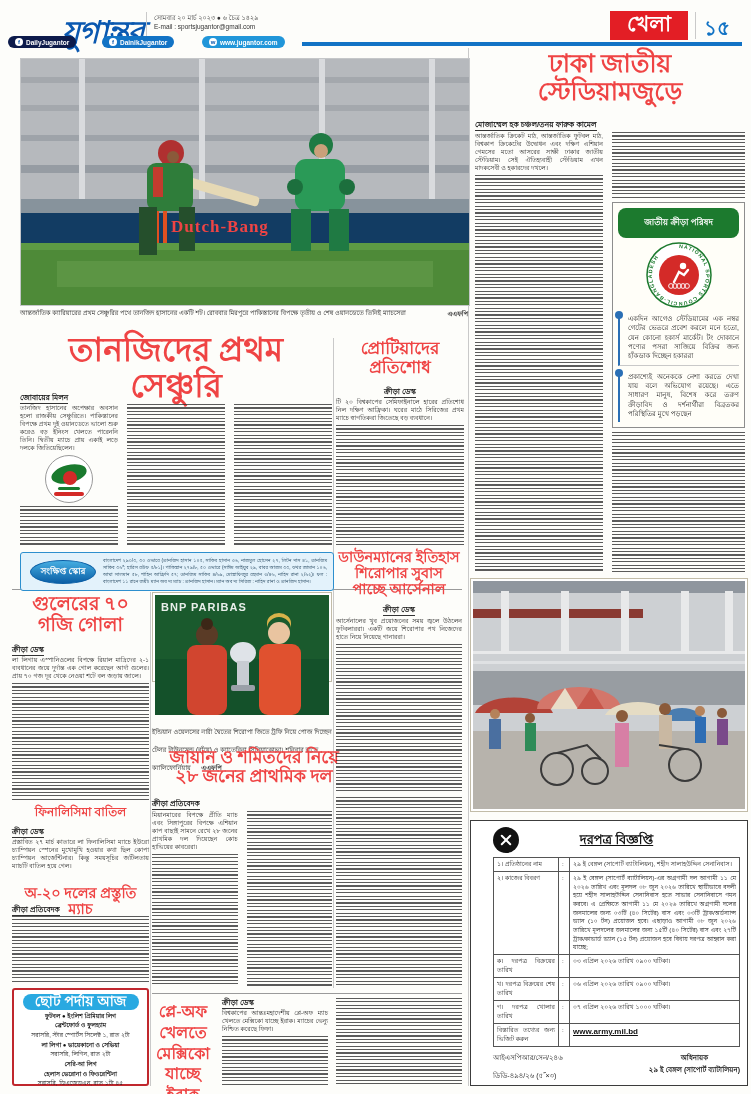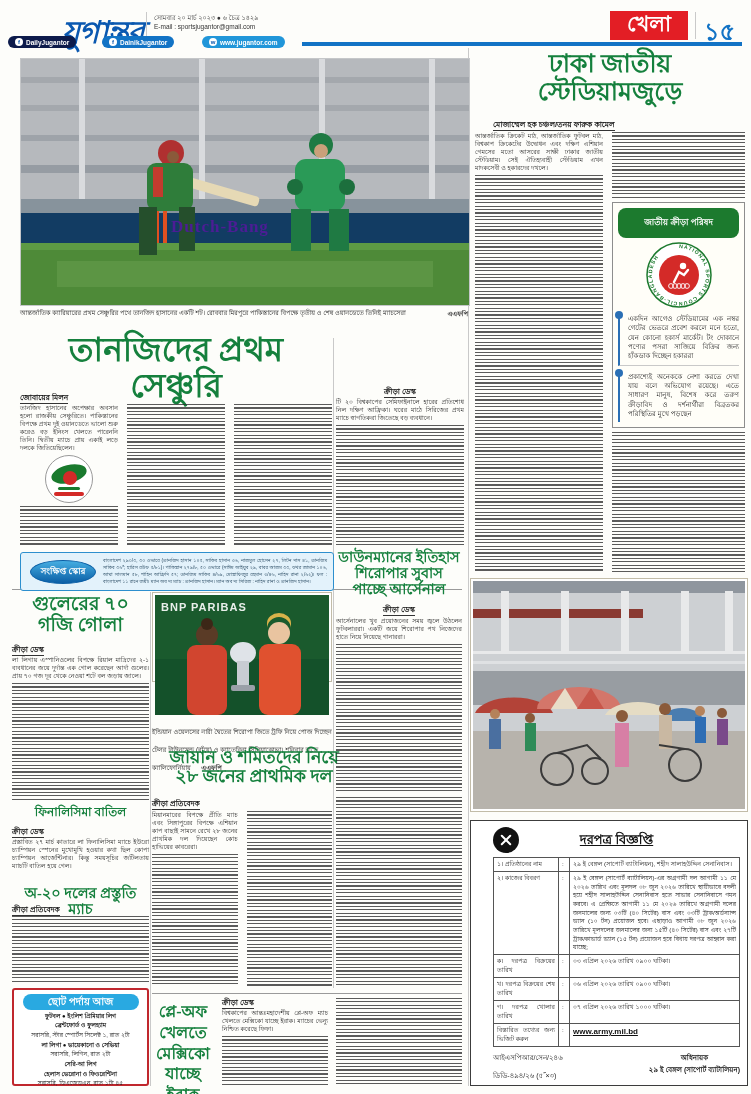--- a/index.html
+++ b/index.html
@@ -1,18 +1,18 @@
 <!DOCTYPE html>
 <html><head>
 <meta charset="utf-8">
 <style>
   html,body{margin:0;padding:0;background:#e9e9e9;font-family:"Liberation Sans",sans-serif;}
   #page{position:relative;width:751px;height:1094px;background:#fdfdfa;overflow:hidden;margin:0 auto;}
   .abs{position:absolute;}
-  .hl{font-family:"Liberation Serif",serif;font-weight:700;color:#15803d;text-align:center;line-height:1.1;}
+  .hl{font-family:"Liberation Serif",serif;font-weight:700;color:#ef4444;text-align:center;line-height:1.1;}
   .byline{font-size:7.5px;font-weight:700;color:#141414;}
   .byline u{text-decoration:none;border-bottom:1px solid #333;padding-bottom:1px;}
   .lead{font-size:6.2px;line-height:1.3;text-align:justify;color:#1d1d1d;}
   .cap{font-size:6.4px;line-height:1.25;text-align:justify;color:#202020;}
   .credit{font-size:6.4px;font-weight:700;color:#2b2b2b;white-space:nowrap;margin-left:6px;}
   .ft{background-image:repeating-linear-gradient(to bottom,rgba(45,45,45,.78) 0 1.1px,transparent 1.1px 3.4px);}
   .cols{display:flex;gap:9px;}
   .col{flex:1;display:flex;flex-direction:column;gap:3px;}
   .vrule{background:#c9c9c9;width:1px;}
   .hrule{background:#9a9a9a;height:1px;}
@@ -33,21 +33,21 @@
   
   .tenderbox{border:1.5px solid #3c3c3c;background:#fff;padding:6px 7px;}
   .tender-table{width:100%;border-collapse:collapse;font-size:6.2px;color:#1a1a1a;}
   .tender-table td{border:1px solid #555;padding:2px 3px;vertical-align:top;line-height:1.45;text-align:justify;}
   .crest{width:26px;height:26px;border-radius:50%;background:#111;position:relative;flex:none;}
   .crest::before,.crest::after{content:"";position:absolute;left:12px;top:6px;width:2px;height:14px;background:#fff;border-radius:1px;}
   .crest::before{transform:rotate(45deg);}
   .crest::after{transform:rotate(-45deg);}
   
   .tvbox{border:2.5px solid #c0272d;border-radius:3px;background:#fff;padding:4px 3px;display:flex;flex-direction:column;gap:2.5px;align-items:center;}
-  .tv-pill{background:#29a9e1;color:#fff;border-radius:9px;height:16px;width:116px;font-size:10px;font-weight:800;display:flex;align-items:center;justify-content:center;}
+  .tv-pill{background:#29a9e1;color:#fff;border-radius:9px;height:16px;width:116px;font-size:14px;font-weight:800;display:flex;align-items:center;justify-content:center;}
   .tv-line{font-size:6px;color:#222;text-align:center;line-height:1.2;}
   .tv-line.b{font-weight:800;color:#111;}
   .photo-frame{border:1px solid #c2bca8;background:#fff;padding:2px;}
   .series-logo{width:46px;height:46px;border-radius:50%;border:1px solid #9a9a9a;background:#fff;position:relative;flex:none;align-self:center;overflow:hidden;}
   .series-logo .s1{position:absolute;left:5px;top:9px;width:36px;height:18px;border-radius:50%;background:#1a7a2e;transform:rotate(-14deg);}
   .series-logo .s2{position:absolute;left:17px;top:15px;width:14px;height:14px;border-radius:50%;background:#d42a28;}
   .series-logo .s3{position:absolute;left:8px;bottom:6px;width:30px;height:4px;background:#d42a28;border-radius:2px;}
   .series-logo .s4{position:absolute;left:12px;bottom:12px;width:22px;height:3px;background:#1a7a2e;border-radius:2px;}
 </style>
 </head>
@@ -73,21 +73,21 @@
   <div class="abs badge" style="left:202px;top:36px;background:#2196d9;">
     <span class="ic">w</span>
     <span>www.jugantor.com</span>
   </div>
   <div class="abs" style="left:302px;top:42px;width:440px;height:3.5px;background:#1273c5;"></div>
 
   <div class="abs section-box" style="left:610px;top:11px;width:78px;height:29px;">
     <span>খেলা</span>
   </div>
   <div class="abs vrule" style="left:695px;top:12px;height:27px;"></div>
-  <div class="abs" style="left:704px;top:13px;font-size:24px;font-weight:800;color:#1273c5;font-family:'Liberation Serif',serif;">১৫</div>
+  <div class="abs" style="left:704px;top:13px;font-size:20px;font-weight:800;color:#1273c5;font-family:'Liberation Serif',serif;">১৫</div>
 
   <div class="abs vrule" style="left:468px;top:48px;height:1038px;"></div>
   <div class="abs vrule" style="left:333px;top:338px;height:650px;"></div>
   <div class="abs vrule" style="left:150px;top:592px;height:494px;"></div>
   <div class="abs hrule" style="left:12px;top:589px;width:450px;"></div>
   <div class="abs hrule" style="left:152px;top:993px;width:310px;"></div>
 
   <div class="abs" style="left:20px;top:58px;width:448px;height:246px;border:1px solid #c5c7c9;">
     <svg width="448" height="246" viewBox="0 0 448 246">
       <rect width="448" height="152" fill="#b6b9bd"></rect>
@@ -121,21 +121,21 @@
       <g>
         <circle cx="300" cy="86" r="12" fill="#1f7a43"></circle>
         <circle cx="300" cy="92" r="7" fill="#caa07a"></circle>
         <rect x="274" y="100" width="50" height="52" rx="11" fill="#2a9a57"></rect>
         <rect x="270" y="150" width="20" height="42" fill="#1f7a43"></rect>
         <rect x="308" y="150" width="20" height="42" fill="#1f7a43"></rect>
         <circle cx="274" cy="128" r="8" fill="#1c6f3d"></circle>
         <circle cx="326" cy="128" r="8" fill="#1c6f3d"></circle>
       </g>
     </svg>
-    <div class="abs" style="left:150px;top:158px;color:#4c1d95;font-weight:800;font-size:17px;letter-spacing:1px;font-family:'Liberation Serif',serif;">Dutch-Bang</div>
+    <div class="abs" style="left:150px;top:158px;color:#ef4444;font-weight:800;font-size:17px;letter-spacing:1px;font-family:'Liberation Serif',serif;">Dutch-Bang</div>
   </div>
   <div class="abs" style="left:20px;top:309px;width:448px;display:flex;align-items:flex-start;">
     <div class="cap" style="flex:1;">আন্তর্জাতিক ক্যারিয়ারের প্রথম সেঞ্চুরির পথে তানজিদ হাসানের একটি শট। রোববার মিরপুরে পাকিস্তানের বিপক্ষে তৃতীয় ও শেষ ওয়ানডেতে তিনিই ম্যাচসেরা</div>
     <div class="credit">এএফপি</div>
   </div>
 
   <div class="abs hl" style="left:20px;top:332px;width:312px;font-size:33px;">তানজিদের প্রথম সেঞ্চুরি</div>
   <div class="abs byline" style="left:20px;top:392px;"><u>জোবায়ের মিলন</u></div>
   <div class="abs cols" style="left:20px;top:404px;width:312px;height:142px;">
     <div class="col">
@@ -149,39 +149,43 @@
       <div class="ft" style="flex:1;"></div>
     </div>
     <div class="col">
         <div class="ft" style="flex:1;"></div>
       </div>
     <div class="col">
         <div class="ft" style="flex:1;"></div>
       </div>
   </div>
 
+  <div class="abs hl" style="left:336px;top:340px;width:128px;font-size:17px;">
+    <div>প্রোটিয়াদের</div>
+    <div>প্রতিশোধ</div>
+  </div>
   <div class="abs byline" style="left:336px;top:386px;width:128px;text-align:center;"><u>ক্রীড়া ডেস্ক</u></div>
   <div class="abs" style="left:336px;top:398px;width:128px;height:148px;display:flex;flex-direction:column;gap:3px;">
     <div class="lead">টি ২০ বিশ্বকাপের সেমিফাইনালে হারের প্রতিশোধ নিল দক্ষিণ আফ্রিকা। ঘরের মাঠে সিরিজের প্রথম ম্যাচে স্বাগতিকরা জিতেছে বড় ব্যবধানে।</div>
     <div class="ft" style="flex:1;"></div>
   </div>
 
   <div class="abs scorebox" style="left:20px;top:552px;width:312px;height:37px;">
     <div class="score-oval">সংক্ষিপ্ত স্কোর</div>
     <div class="score-lines">
       <span>বাংলাদেশ ২৯০/৫, ৫০ ওভারে (তানজিদ হাসান ১০৫, সাকিব হাসান ৩৬, নাজমুল হোসেন ২৭, লিটন দাস ৪১, তানজিম</span>
       <span>সাকিব ৫৬*; হারিস রউফ ৫/৮১)। পাকিস্তান ২৭৯/৮, ৫০ ওভারে (সাঈম আইয়ুব ২৯, বাবর আজম ৫৫, ফখর জামান ১০৬, আঘা সালমান ৫৮, শাহিন আফ্রিদি ৫৭; তানজিম সাকিব ৪/৬৯, মোস্তাফিজুর রহমান ৩/৪৬, নাহিদ রানা ২/৬২)।</span>
       <span>ফল : বাংলাদেশ ১১ রানে জয়ী। ম্যান অব দ্য ম্যাচ : তানজিদ হাসান। ম্যান অব দ্য সিরিজ : নাহিদ রানা ও তানজিদ হাসান।</span>
     </div>
   </div>
 
   <div class="abs hl" style="left:475px;top:50px;width:270px;font-size:25px;">
     <div>ঢাকা জাতীয় স্টেডিয়ামজুড়ে</div>
   </div>
-  <div class="abs byline" style="left:493px;top:119px;"><u>মোজাম্মেল হক চঞ্চল/তনয় ফারুক কামেল</u></div>
+  <div class="abs byline" style="left:475px;top:119px;"><u>মোজাম্মেল হক চঞ্চল/তনয় ফারুক কামেল</u></div>
   <div class="abs" style="left:475px;top:132px;width:128px;height:440px;display:flex;flex-direction:column;gap:3px;">
     <div class="lead">আন্তর্জাতিক ক্রিকেট মাঠ, আন্তর্জাতিক ফুটবল মাঠ, বিশ্বকাপ ক্রিকেটের উদ্বোধন এবং দক্ষিণ এশিয়ান গেমসের মতো আসরের সাক্ষী ঢাকার জাতীয় স্টেডিয়াম। সেই ঐতিহ্যবাহী স্টেডিয়াম এখন মাদকসেবী ও হকারদের দখলে।</div>
     <div class="ft" style="flex:1;"></div>
   </div>
   <div class="abs" style="left:612px;top:132px;width:133px;height:440px;display:flex;flex-direction:column;gap:4px;">
     <div class="ft" style="height:66px;"></div>
     <div class="nscbox">
       <div class="nsc-banner">জাতীয় ক্রীড়া পরিষদ</div>
       <svg width="66" height="66" viewBox="0 0 66 66" style="align-self:center;">
         <defs>

